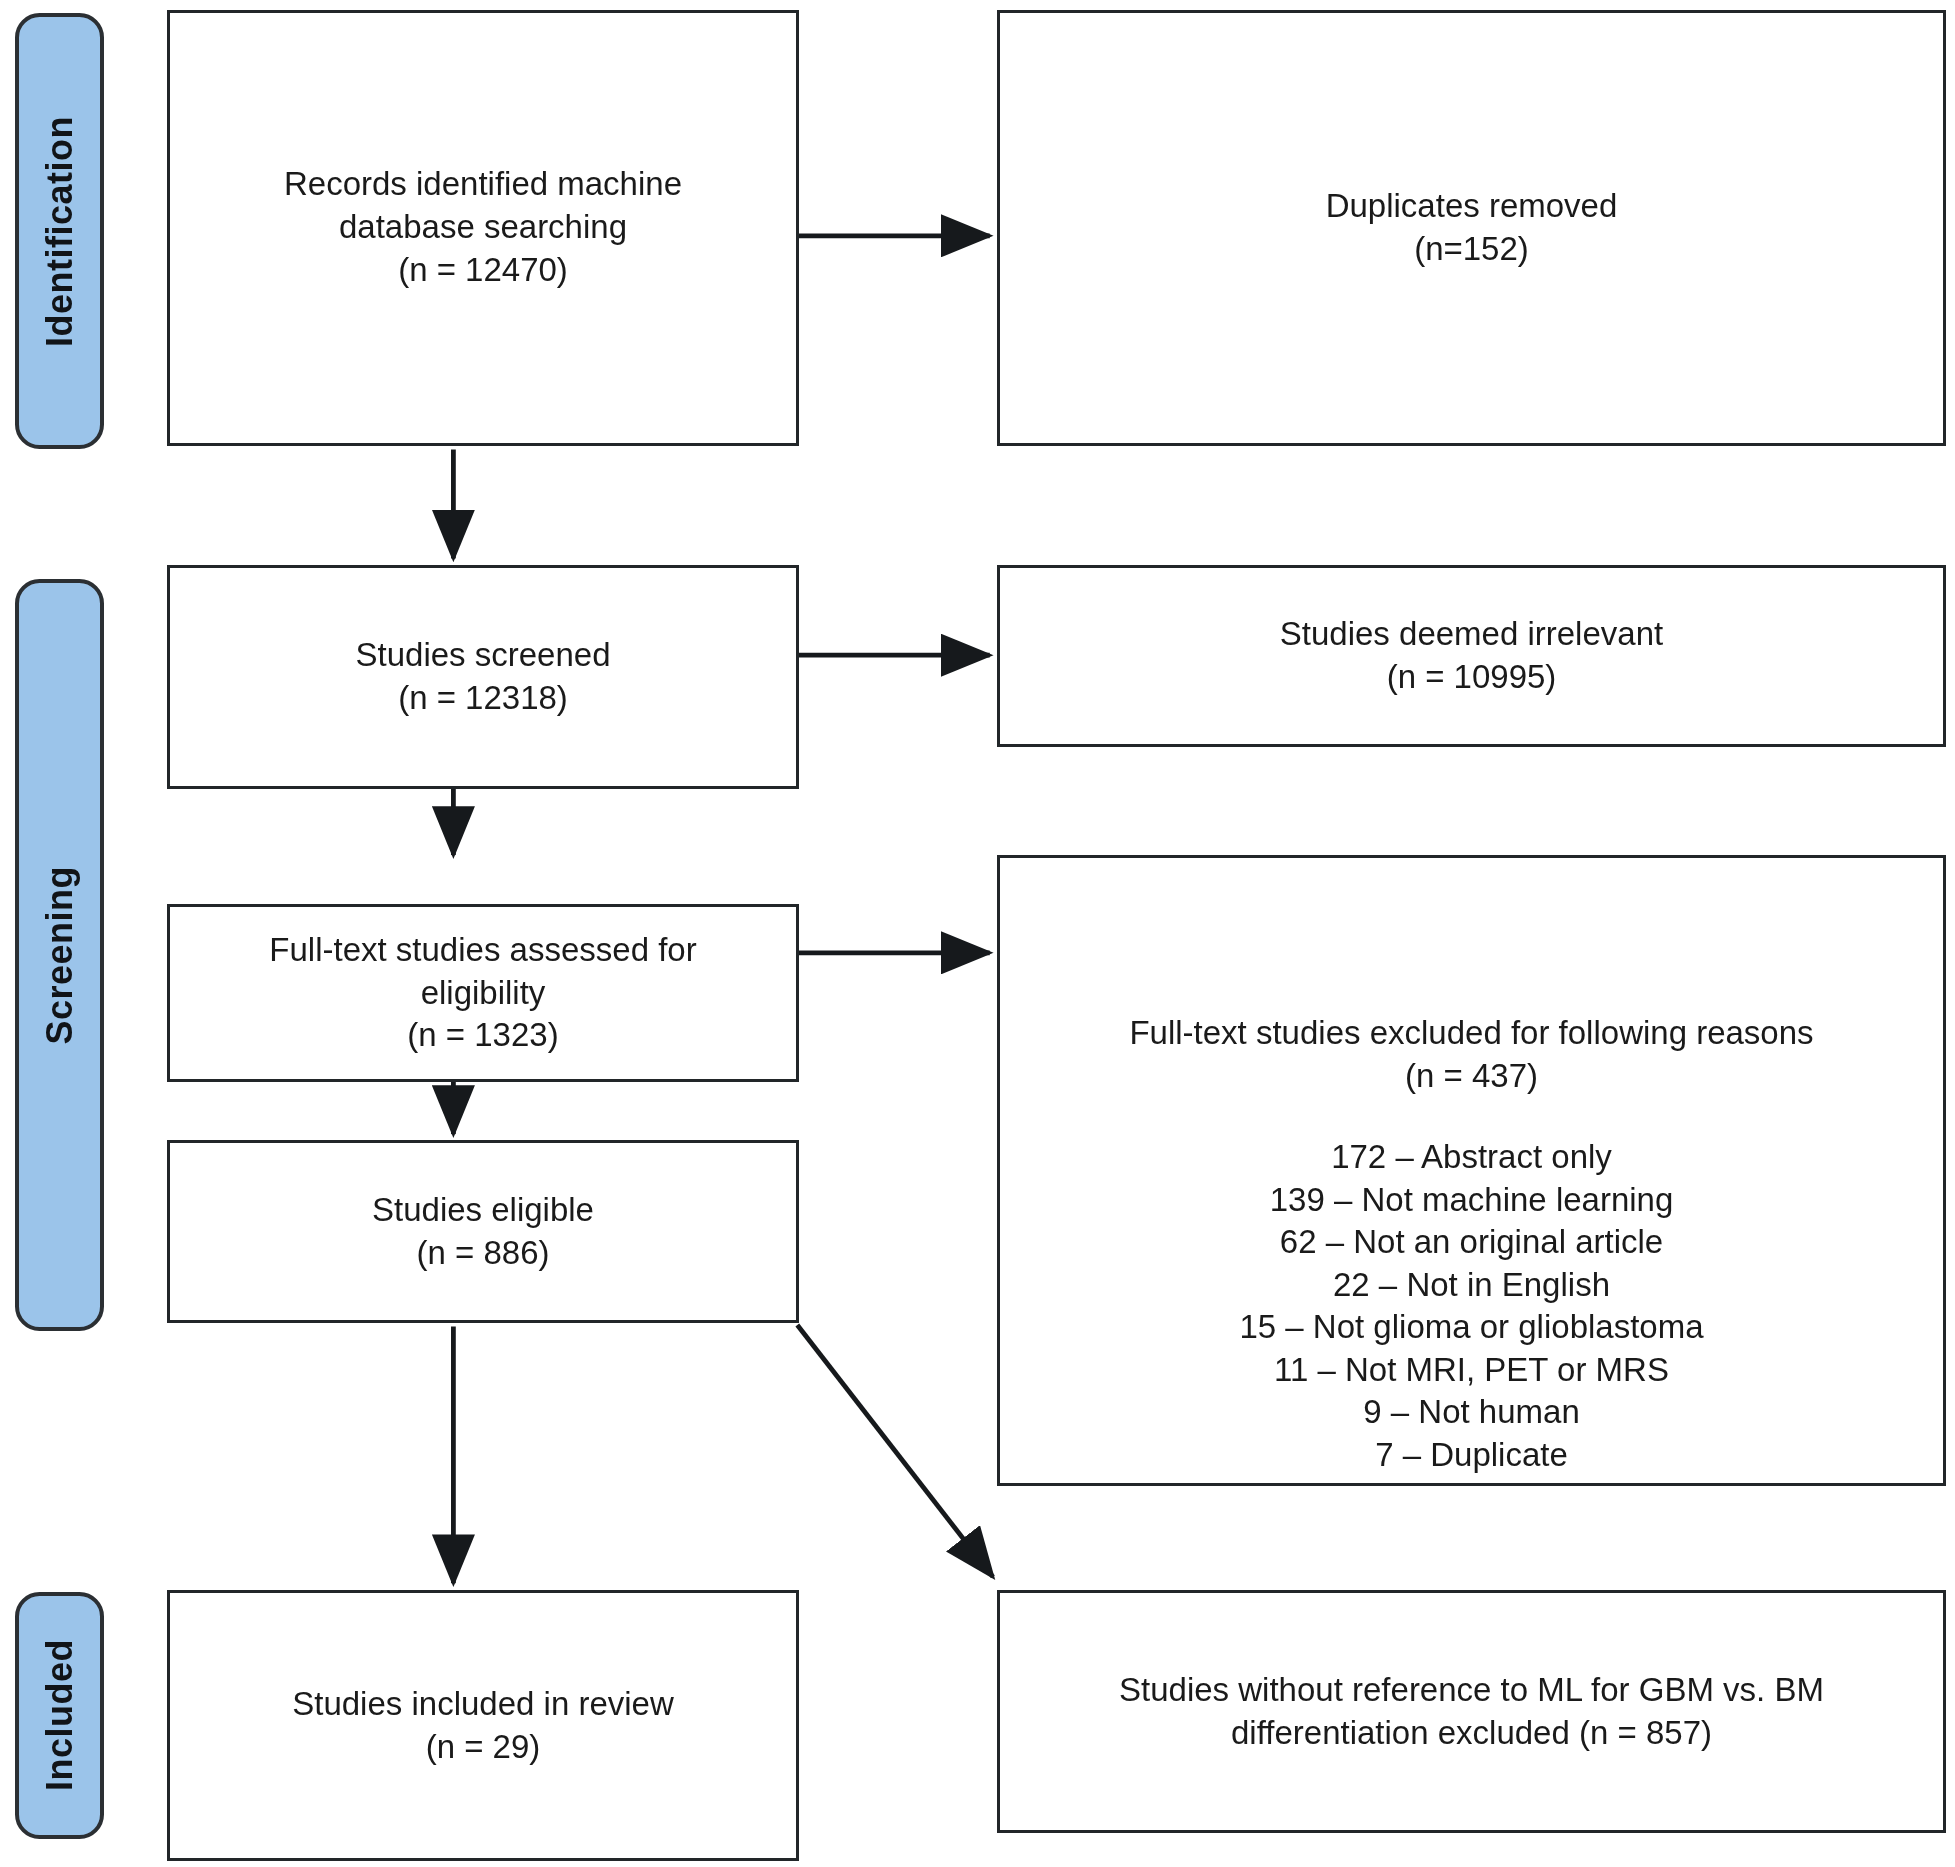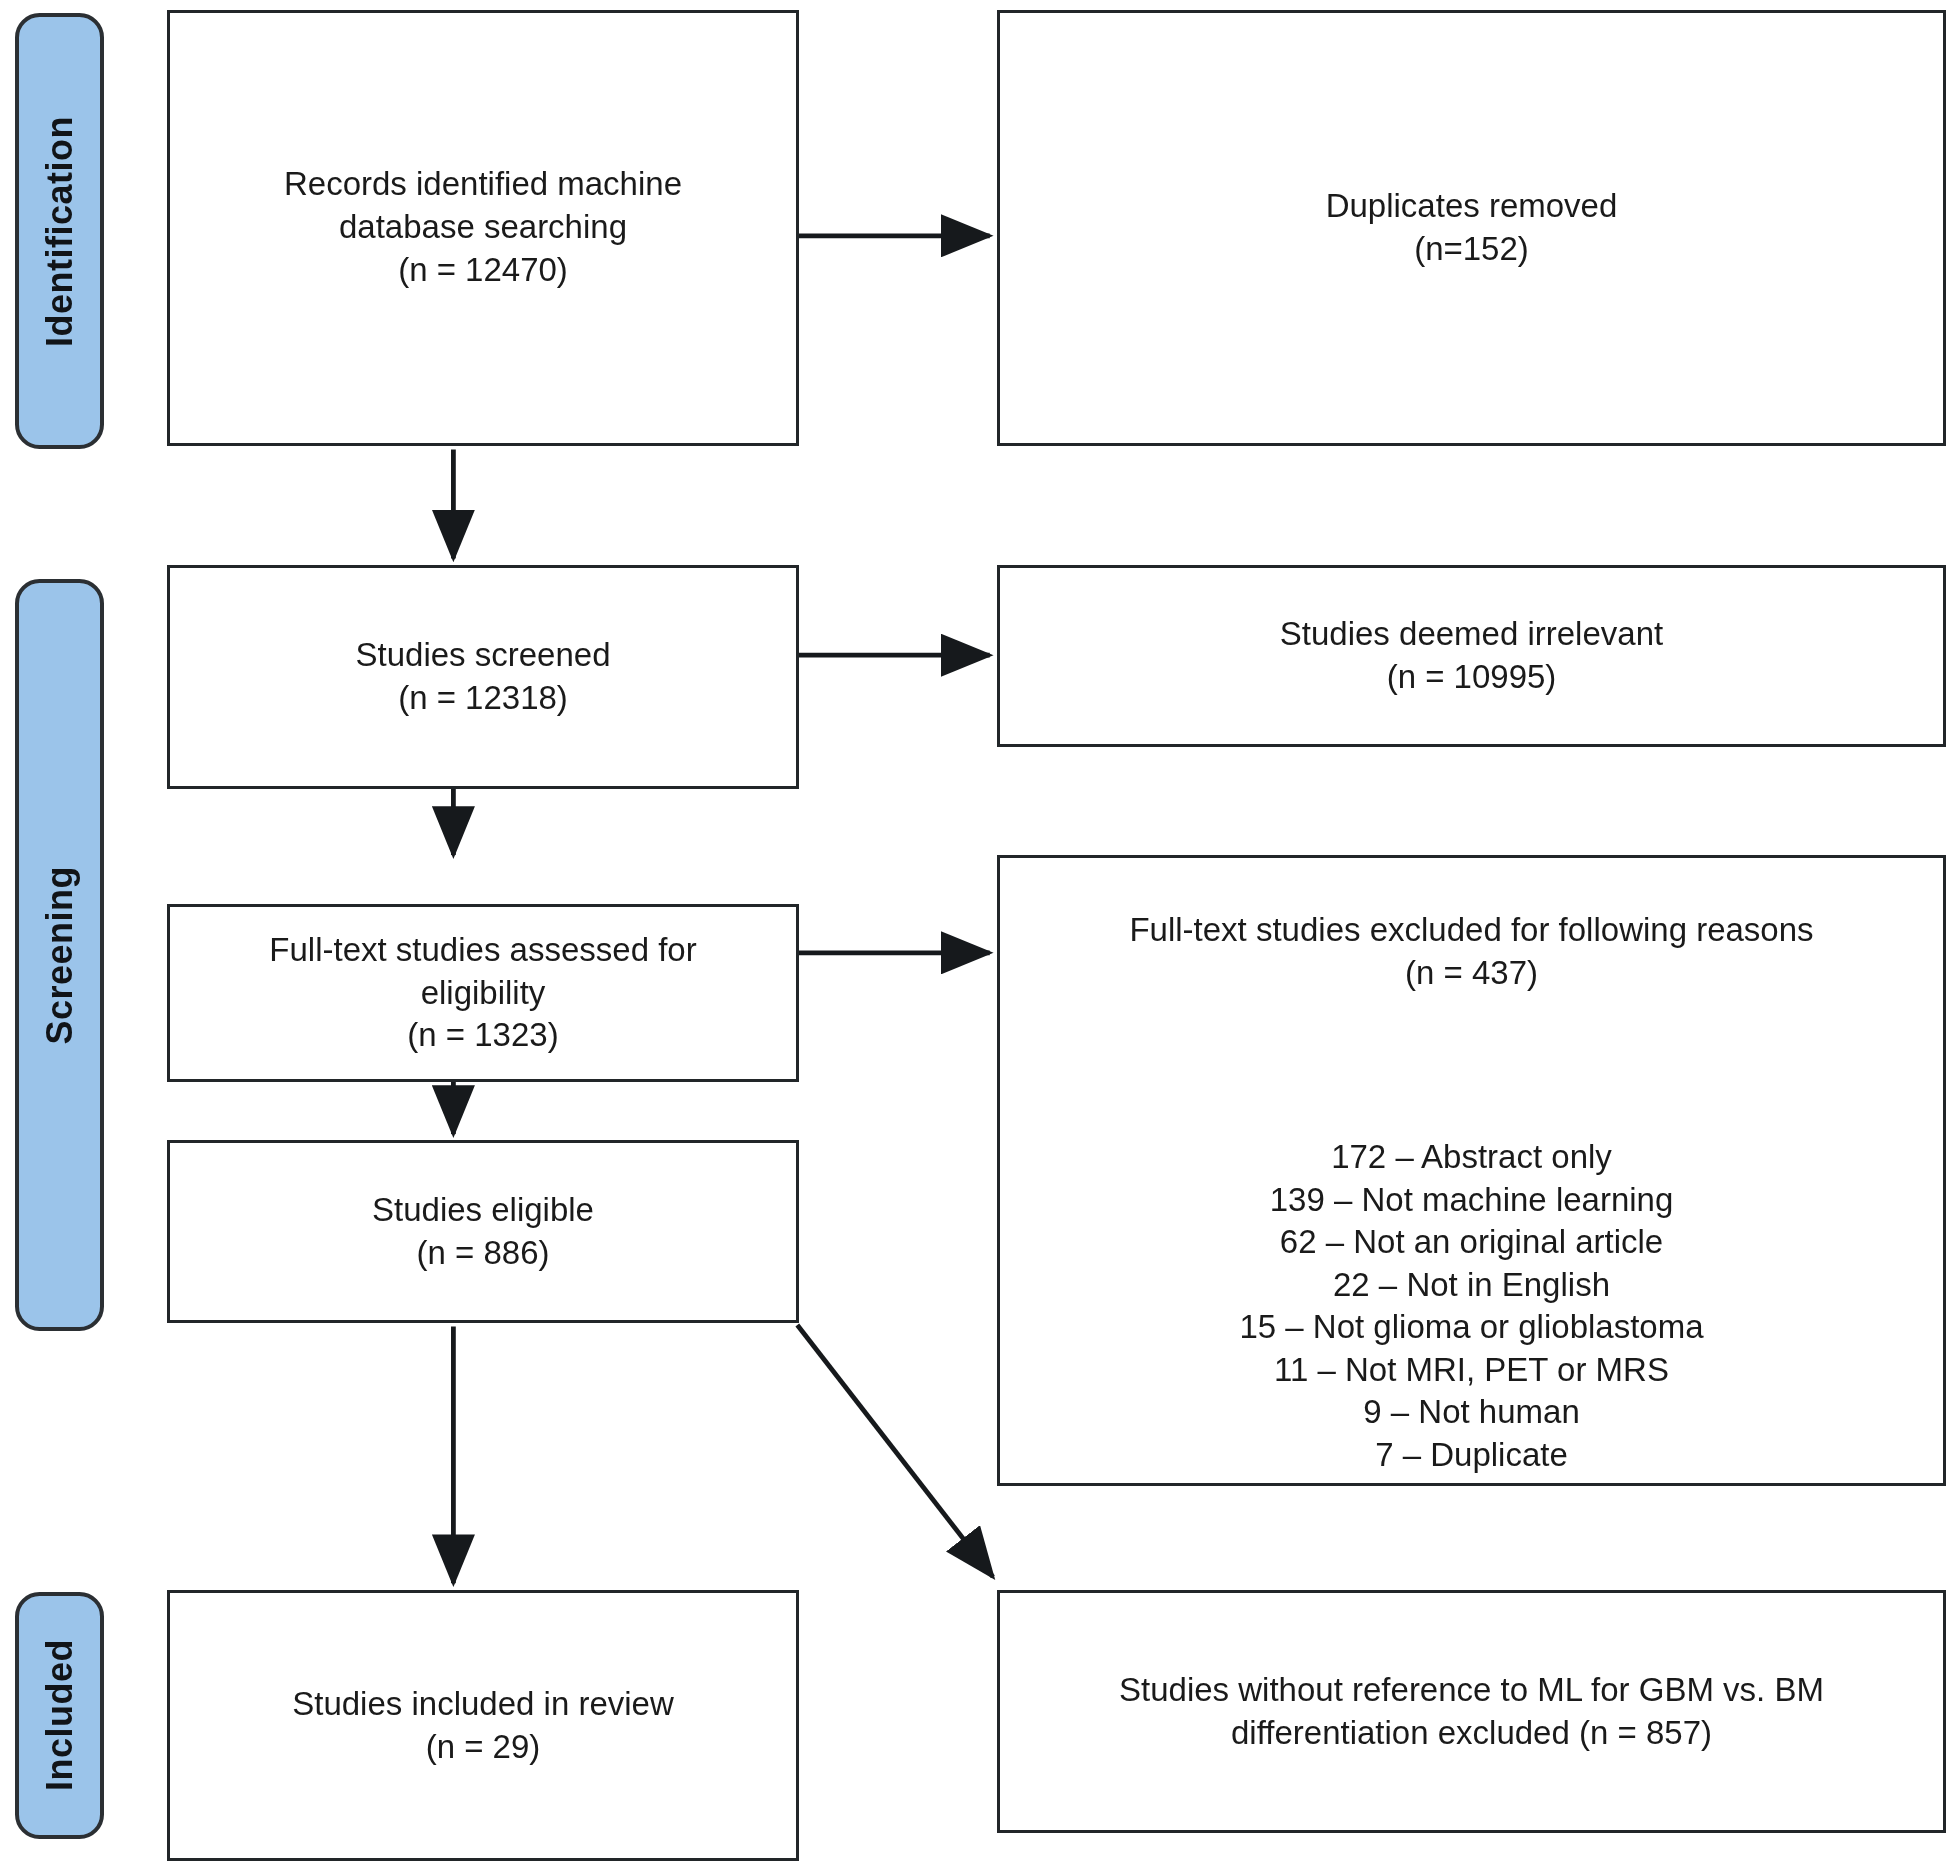--- a/index.html
+++ b/index.html
@@ -46,21 +46,21 @@
     padding:6.4px 14px;
   }
   .node-box .line{display:block;white-space:nowrap;}
 
   #box-records       {left:167px;  top:9.6px;   width:632px; height:436px;}
   #box-duplicates    {left:997px; top:9.6px;   width:949px; height:436px;}
   #box-screened      {left:167px;  top:565px; width:632px; height:224px;}
   #box-irrelevant    {left:997px; top:565px; width:949px; height:182px;}
   #box-fulltext      {left:167px;  top:861px; width:632px; height:178px;margin-top:43px;}
   #box-excluded      {left:997px; top:855px; width:949px; height:631px;
-                      justify-content:space-between;padding-top:51px;}
+                      justify-content:flex-end;padding-top:51px;}
   #box-eligible      {left:167px;  top:1140px; width:632px; height:183px;}
   #box-included      {left:167px;  top:1590px; width:632px; height:271px;}
   #box-noref         {left:997px; top:1590px; width:949px; height:243px;}
 
   
   #excluded-head{font-size:33px;line-height:1.30;text-align:center;width:100%;}
   #excluded-reasons{
     margin-top:38px;width:100%;text-align:center;
     font-size:33px;line-height:1.29;
   }

